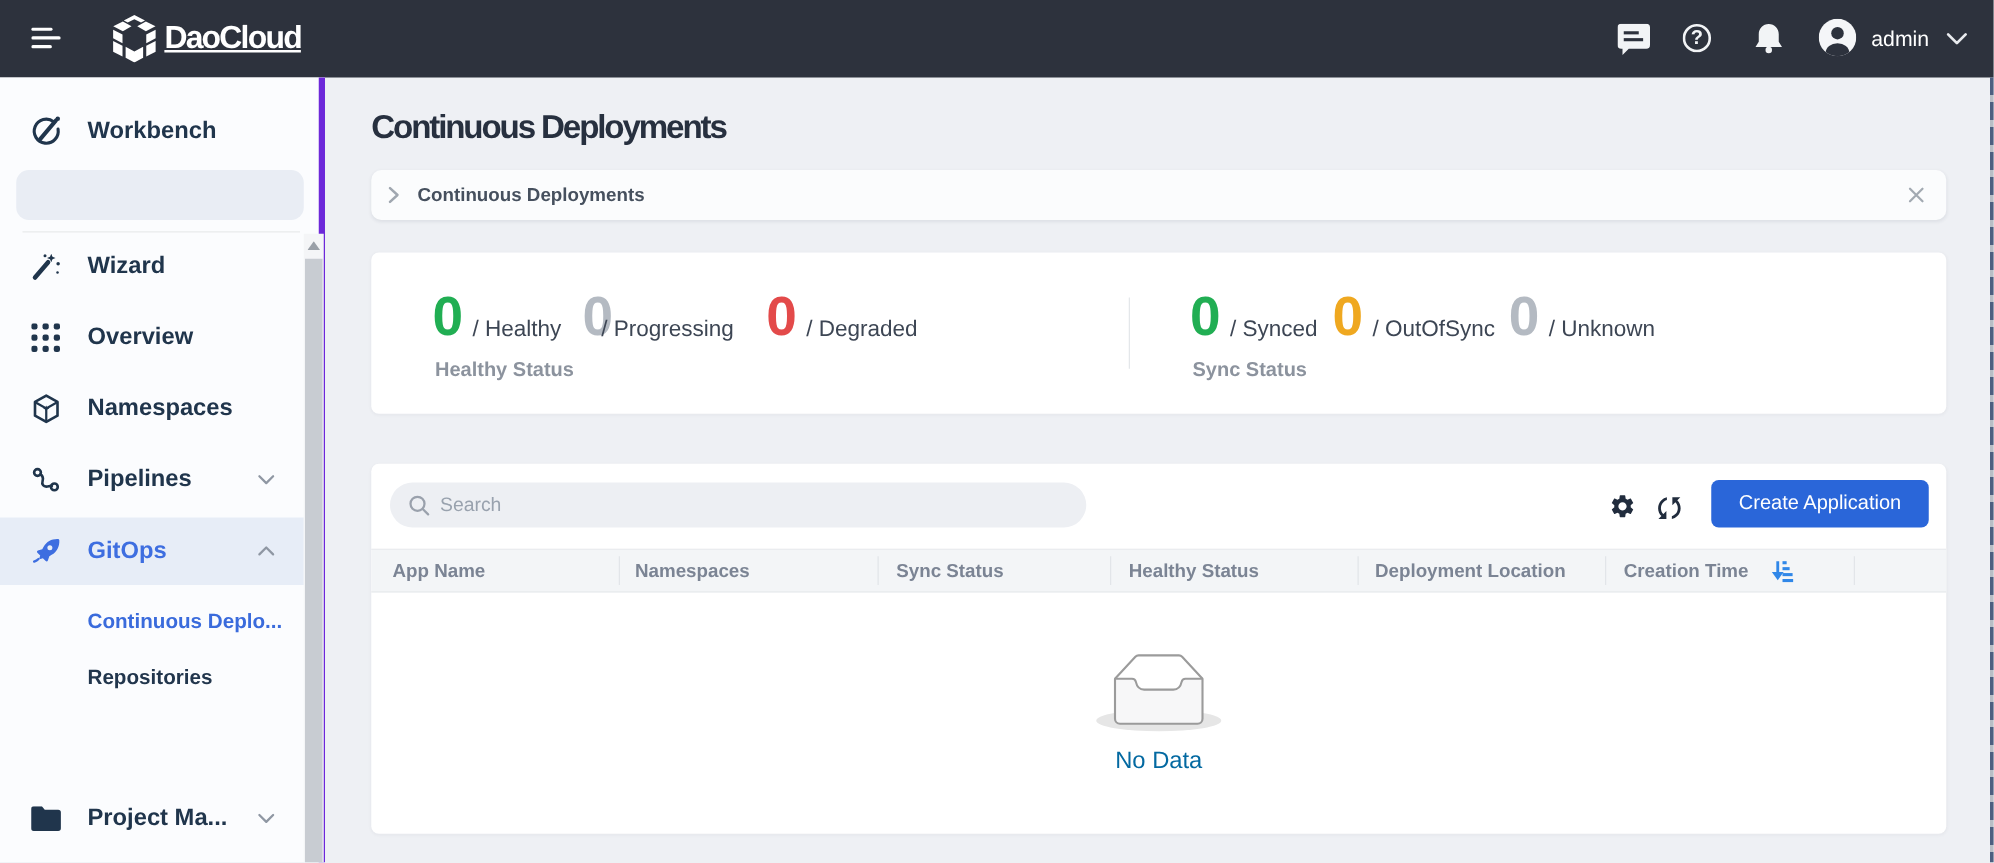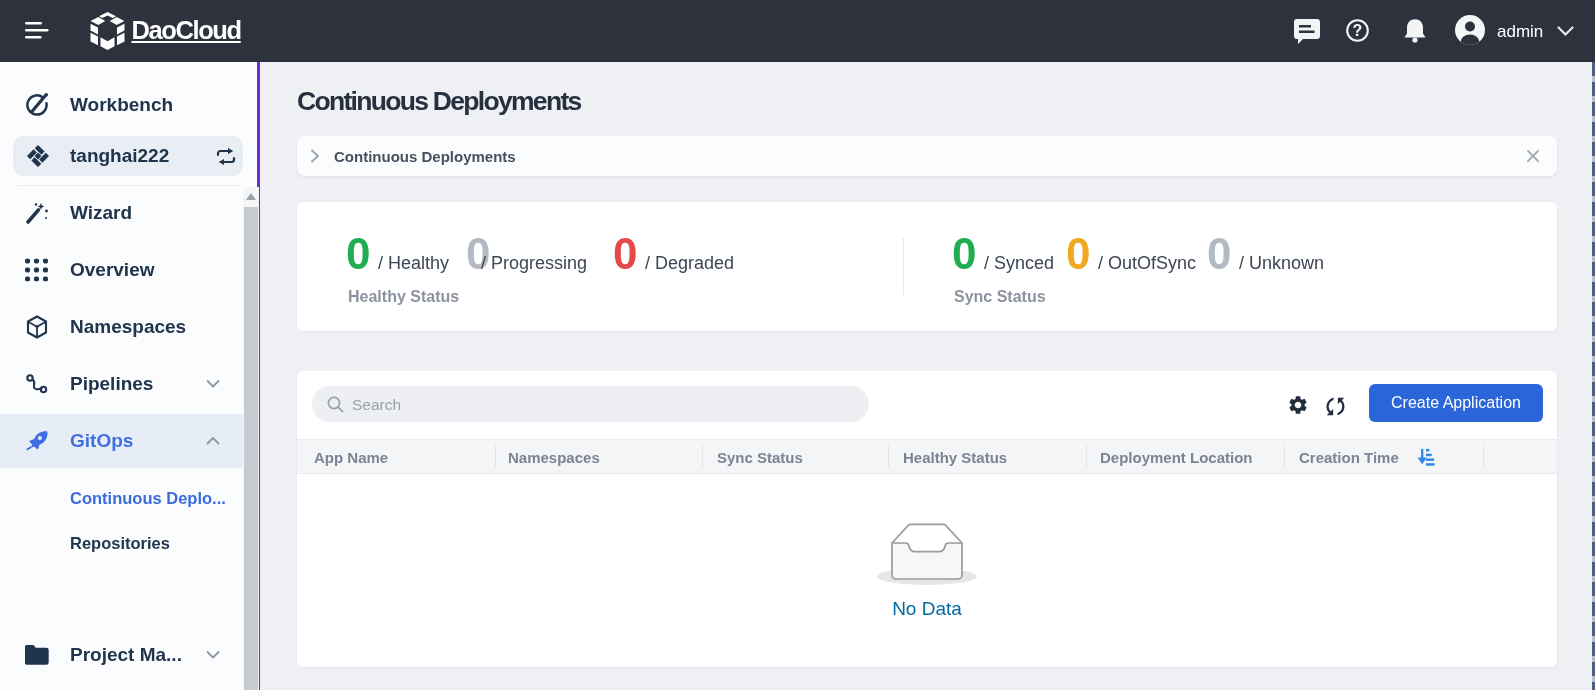--- a/index.html
+++ b/index.html
@@ -6,21 +6,21 @@
 html,body { width:1595px; height:690px; overflow:hidden; }
 body { font-family:"Liberation Sans", sans-serif; background:#eef0f4; position:relative; }
 .abs { position:absolute; }
 
 
 #hdr { position:absolute; left:0; top:0; width:1595px; height:62px; background:#2d323d; }
 #logo-text { position:absolute; left:131.5px; top:16px; font-size:25.5px; font-weight:bold; color:#fff; letter-spacing:-1.4px;text-decoration:underline; }
 #admin { position:absolute; left:1497px; top:22px; font-size:17px; color:#fff; }
 
 
-#side { position:absolute; left:0; top:62px; width:260px; height:628px; background:#fbfcfe; border-right:3px solid #6d28d9; }
+#side { position:absolute; left:0; top:62px; width:260px; height:628px; background:#fbfcfe; border-right:5px solid #6d28d9; }
 .srow { position:absolute; left:0; width:243px; height:40px; }
 .sic { position:absolute; left:25px; top:50%; transform:translateY(-50%); }
 .stx { position:absolute; left:70px; top:50%; transform:translateY(-50%); font-size:19px; font-weight:bold; color:#20354c; white-space:nowrap; }
 .sub { font-size:16.5px; font-weight:bold; color:#22364d; position:absolute; left:70px; transform:translateY(-50%); white-space:nowrap;}
 .chev { position:absolute; left:206px; top:50%; transform:translateY(-50%); }
 
 
 #title { position:absolute; left:297px; top:86px; font-size:26.5px; font-weight:bold; color:#27303f; letter-spacing:-1.7px; }
 #bar { position:absolute; left:297px; top:136px; width:1260px; height:40px; background:#fbfcfd; border-radius:8px; box-shadow:0 1px 3px rgba(30,40,60,0.08); }
 #card1 { position:absolute; left:297px; top:202px; width:1260px; height:129px; background:#fff; border-radius:6px; box-shadow:0 1px 3px rgba(30,40,60,0.05); }
@@ -101,38 +101,20 @@
   <div class="srow" style="top:23px;height:40px">
     <svg class="sic" width="26" height="26" viewBox="0 0 26 26">
       <path d="M17.9,5.4 A9.6,9.6 0 1 0 21.45,11.33" fill="none" stroke="#20354c" stroke-width="2.5" stroke-linecap="round"></path>
       <path d="M7,19.5 L19.8,4.3" stroke="#20354c" stroke-width="3.2" stroke-linecap="round"></path>
       <circle cx="21.2" cy="2.9" r="1.8" fill="#20354c"></circle>
     </svg>
     <div class="stx">Workbench</div>
   </div>
 
   <div class="srow" style="top:74px;left:13px;width:230px;background:#e9edf4;border-radius:10px"></div>
-  <div class="srow" style="top:74px;height:40px">
-    <svg class="sic" style="left:27px" width="22" height="22" viewBox="0 0 22 22">
-      <g fill="#20354c" transform="rotate(45 11 11)">
-        <rect x="3.2" y="3.2" width="9.4" height="4.6"></rect>
-        <rect x="14.2" y="3.2" width="4.6" height="9.4"></rect>
-        <rect x="9.4" y="14.2" width="9.4" height="4.6"></rect>
-        <rect x="3.2" y="9.4" width="4.6" height="9.4"></rect>
-        <rect x="8.6" y="8.6" width="4.8" height="4.8"></rect>
-      </g>
-    </svg>
-    <div class="stx">tanghai222</div>
-    <svg class="abs" style="left:216px;top:12px" width="20" height="17" viewBox="0 0 20 17">
-      <path d="M2,7 v-1.5 a2.5,2.5 0 0 1 2.5,-2.5 h10" fill="none" stroke="#20354c" stroke-width="2.2" stroke-linecap="round"></path>
-      <path d="M12,0.5 L16.5,3 L12,5.5" fill="#20354c" stroke="#20354c" stroke-width="1" stroke-linejoin="round"></path>
-      <path d="M18,10 v1.5 a2.5,2.5 0 0 1 -2.5,2.5 h-10" fill="none" stroke="#20354c" stroke-width="2.2" stroke-linecap="round"></path>
-      <path d="M8,11.5 L3.5,14 L8,16.5" fill="#20354c" stroke="#20354c" stroke-width="1" stroke-linejoin="round"></path>
-    </svg>
-  </div>
 
   <div class="abs" style="left:18px;top:123px;width:222px;height:1px;background:#e9eaec"></div>
 
   <div class="srow" style="top:131px">
     <svg class="sic" width="24" height="24" viewBox="0 0 24 24">
       <path d="M3,21 L13.5,8.8" stroke="#20354c" stroke-width="3.6" stroke-linecap="round"></path>
       <path d="M16,2 l1,2.4 2.4,1 -2.4,1 -1,2.4 -1,-2.4 -2.4,-1 2.4,-1 z" fill="#20354c"></path>
       <circle cx="21.5" cy="10" r="1.4" fill="#20354c"></circle>
       <circle cx="11" cy="3.5" r="1.2" fill="#20354c"></circle>
       <circle cx="21" cy="17" r="1" fill="#20354c"></circle>

